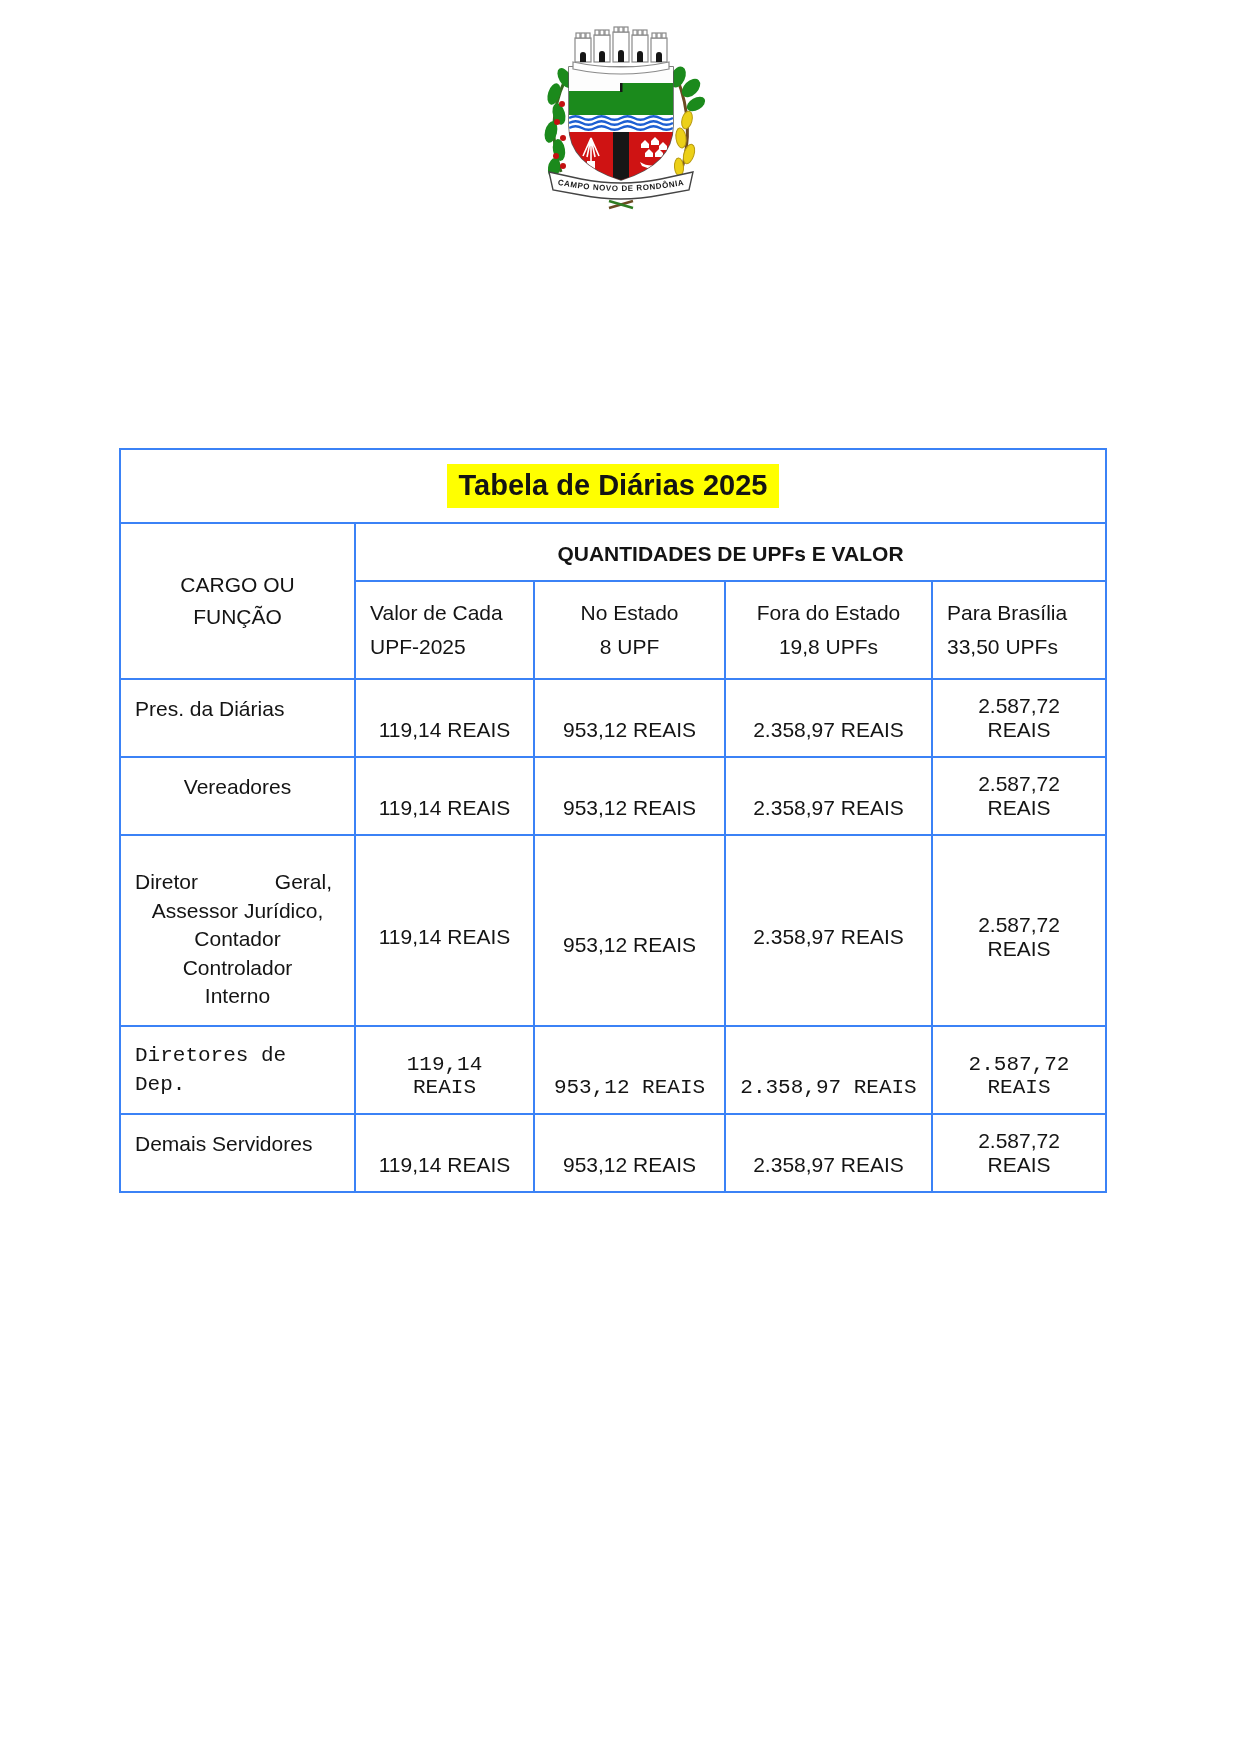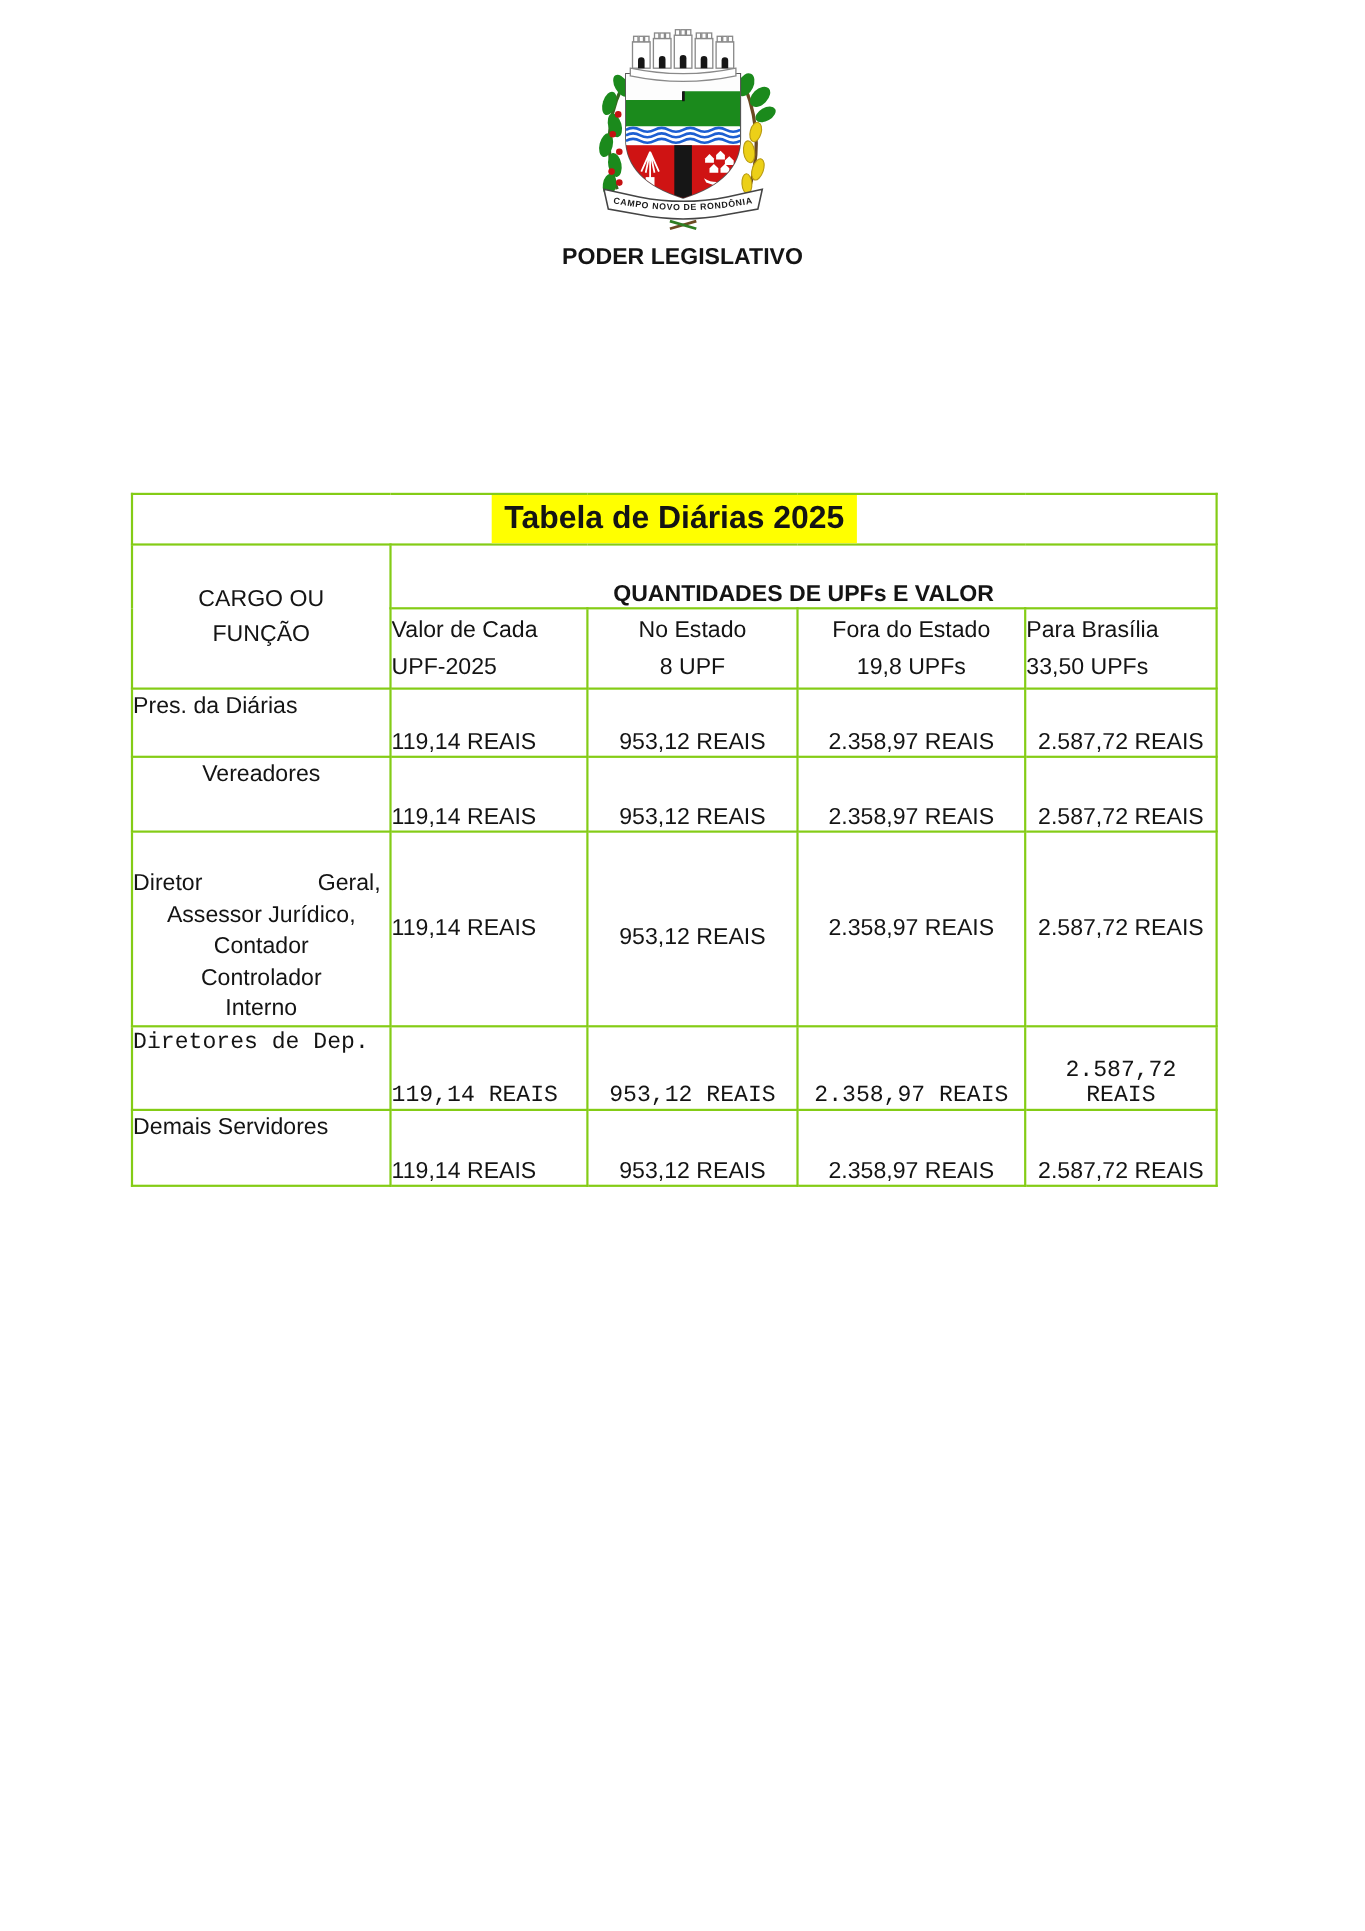--- a/index.html
+++ b/index.html
@@ -18,21 +18,21 @@
     font-weight:bold; font-size:21px; line-height:26px; white-space:pre;
   }
   .h1 { top:221px; }
   .h2 { top:250px; }
 
   
   .tbl {
     position:absolute; left:119px; top:448px;
     border-collapse:collapse; table-layout:fixed; background:#fff;
   }
-  .tbl td { border:2px solid #84cc16; padding:0; overflow:hidden; }
+  .tbl td { border:2px solid #3b82f6; padding:14px; overflow:hidden; }
 
   tr.rt  { height:44px; }
   tr.rha { height:58px; }
   tr.rhb { height:73px; }
   tr.r1  { height:62px; }
   tr.r2  { height:68px;border-radius:30px; }
   tr.r3  { height:146px; }
   tr.r4  { height:76px;font-family:Liberation Mono, monospace; }
   tr.r5  { height:69px; }
 
@@ -46,21 +46,21 @@
   .s-left   { text-align:left; padding-left:9px; }
   .s-center { text-align:center; }
 
   .cargo { font-size:21px; vertical-align:top; padding-top:3px; line-height:29px; }
   .a-left   { text-align:left; padding-left:9px; padding-right:4px; }
   .a-center { text-align:center; }
   .cargo.big { padding-top:4px; line-height:28.5px; }
   .line-j { text-align:justify; text-align-last:justify; padding-right:8px;margin-top:28px; }
 
   .val { font-size:21px; vertical-align:bottom; }
-  .v0 { text-align:left;  padding-right:7px; padding-bottom:8px;margin-top:46px; }
+  .v0 { text-align:center;  padding-right:7px; padding-bottom:8px;margin-top:46px; }
   .v1 { text-align:center; padding-bottom:3px; }
   .v2 { text-align:center; padding-bottom:10px; }
   .v3 { text-align:center; padding-bottom:10px; }
   tr.r3 .val { vertical-align:middle; padding-bottom:0; }
   tr.r3 .v1 span { position:relative; top:8px; display:inline-block; }
 </style>
 </head>
 <body>
 
 <div class="page">
@@ -169,21 +169,20 @@
         <textPath href="#bannerCurve" startOffset="50%">CAMPO NOVO DE RONDÔNIA</textPath>
       </text>
     </g>
 
     <g stroke-width="2.5" fill="none">
       <path d="M88,188 L112,181" stroke="#6b4a22"></path>
       <path d="M88,181 L112,188" stroke="#2f7d22"></path>
     </g>
   </svg>
 
-  <div class="h1">PODER LEGISLATIVO</div>
 
   <table class="tbl">
     <colgroup>
       <col style="width:235px">
         <col style="width:179px">
         <col style="width:191px">
         <col style="width:207px">
         <col style="width:174px">
     </colgroup>
 

